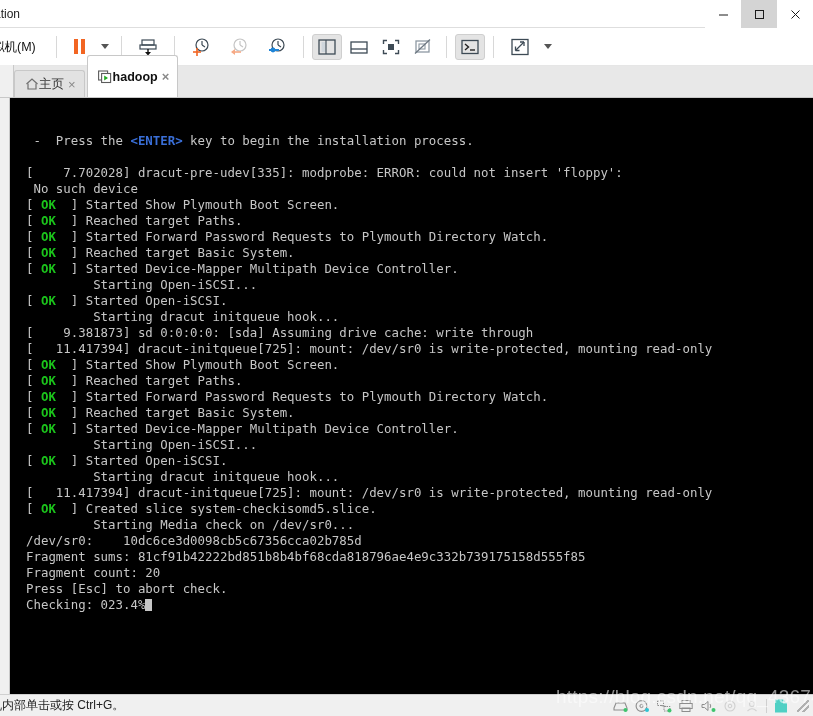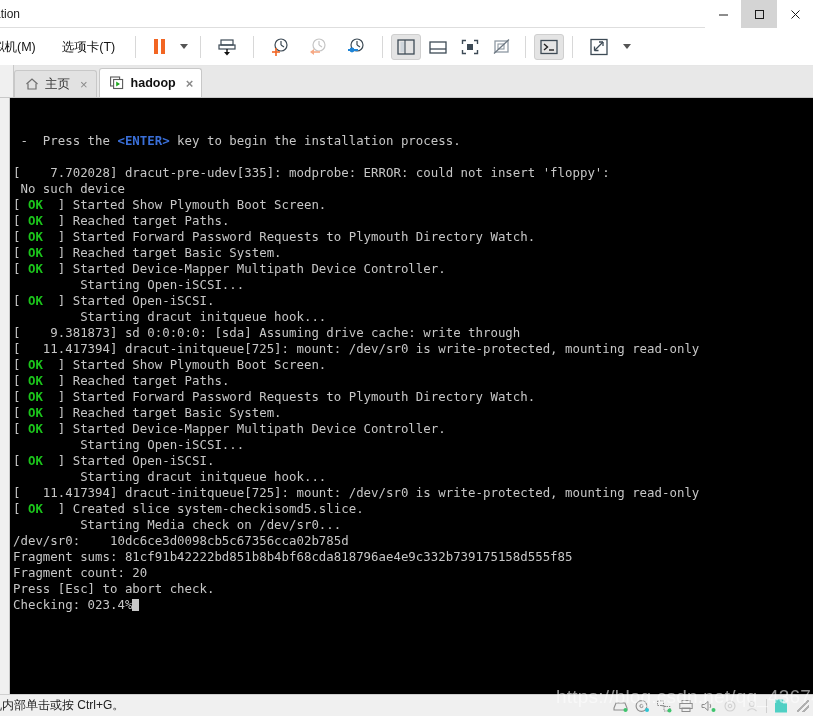--- a/index.html
+++ b/index.html
@@ -112,26 +112,25 @@
   .tab {
     height: 27px;
     display: flex; align-items: center;
     padding: 0 8px 0 10px;
     background: #e2e2e2;
     border: 1px solid #c8c8c8;
     border-bottom: none;
     border-radius: 3px 3px 0 0;
     margin-right: 2px;
     font-size: 12.5px; color: #333;
-    gap: 6px;
     white-space: nowrap;
   }
   .tab.selected {
     background: #ffffff;
-    height: 29px;
+    height: 42px;
     color: #111;
     font-weight: bold;
     margin-top: 40px;
   }
   .tab .tclose { color: #8a8a8a; font-size: 13px; margin-left: 4px; }
   .tab .ticon { display: flex; align-items: center; }
 
   
   .viewport {
     flex: 1 1 auto;
@@ -147,21 +146,21 @@
     flex: 0 0 10px;
   }
   .screen {
     flex: 1 1 auto;
     background: #000000;
     position: relative;
     overflow: hidden;
   }
   .console {
     position: absolute;
-    left: 3px; top: 35px;
+    left: 16px; top: 35px;
     font-family: "DejaVu Sans Mono", "Liberation Mono", monospace;
     font-size: 12.4px;
     line-height: 16px;
     color: #c6c6c6;
     white-space: pre;
     letter-spacing: 0px;
   }
   .console .ok { color: #1bc41b; font-weight: bold; }
   .console .ent { color: #3a6fd8; font-weight: bold; }
   .console .row { height: 16px; }
@@ -231,21 +230,20 @@
         <svg width="13" height="13" viewBox="0 0 13 13">
             <line x1="2.5" y1="2.5" x2="10.5" y2="10.5" stroke="#1a1a1a" stroke-width="1"></line>
             <line x1="10.5" y1="2.5" x2="2.5" y2="10.5" stroke="#1a1a1a" stroke-width="1"></line>
           </svg>
       </div>
     </div>
   </div>
 
   <div class="menurow">
     <span class="menuitem clipped">拟机(M)</span>
-    <span class="menuitem">选项卡(T)</span>
 
     <div class="tbsep"></div>
 
     <div class="tbicon">
       <span class="pause">
           <b></b>
           <b></b>
         </span>
     </div>
     <div class="caret">

